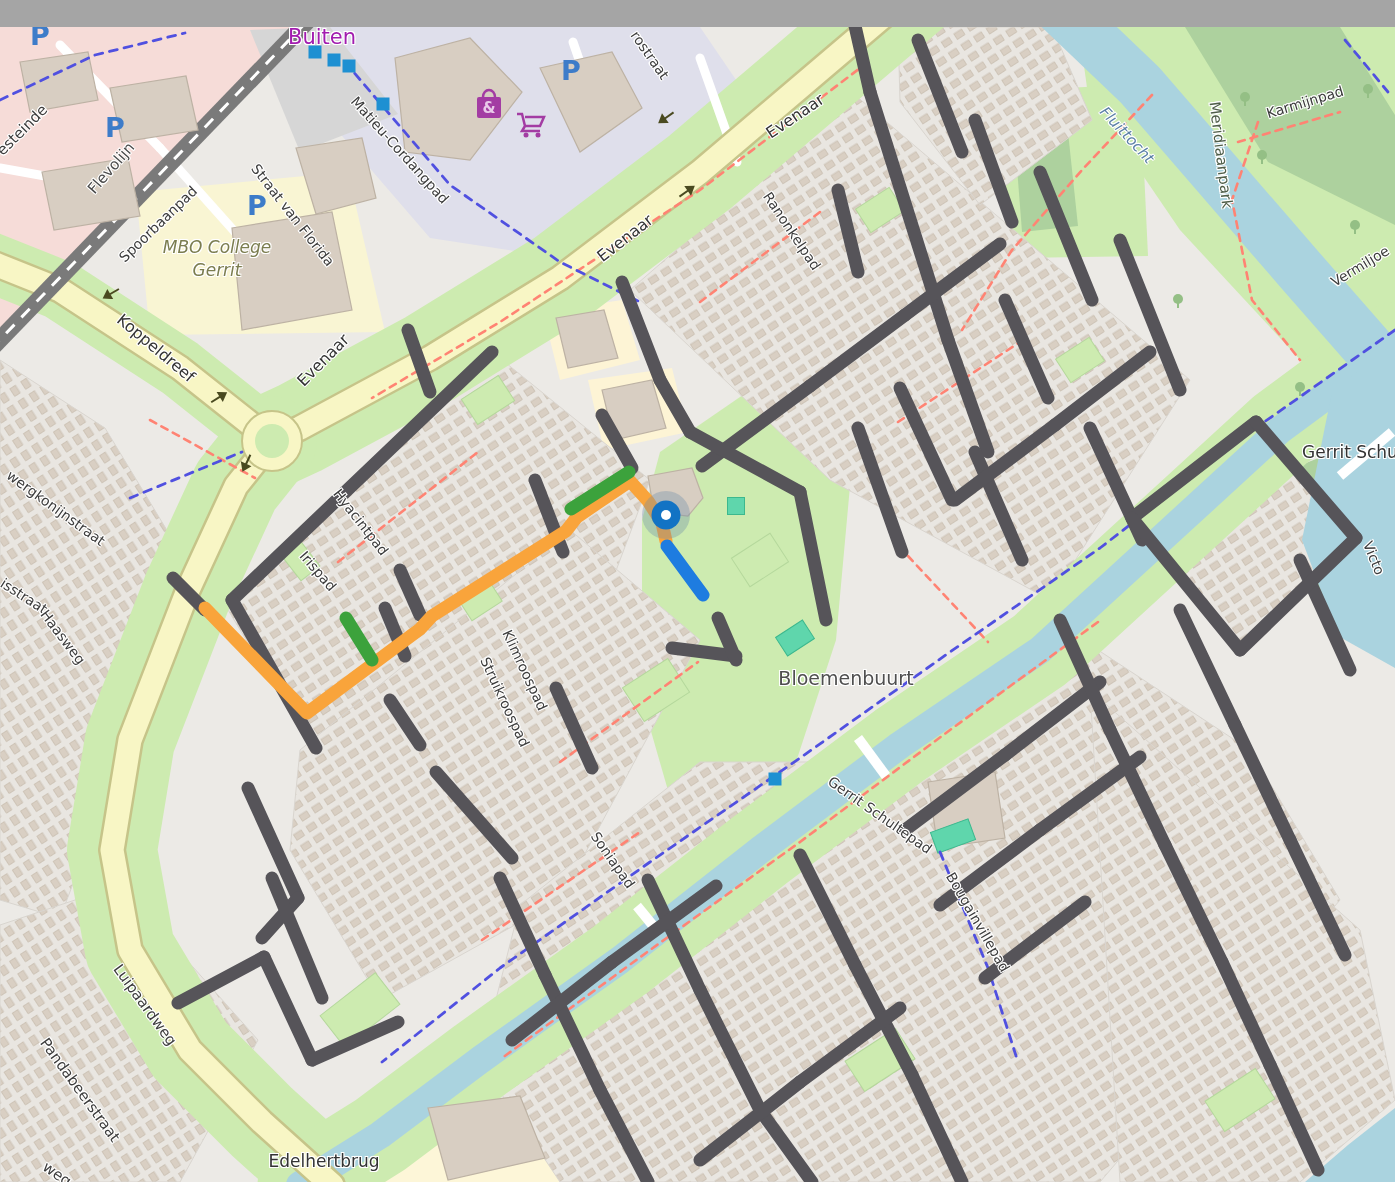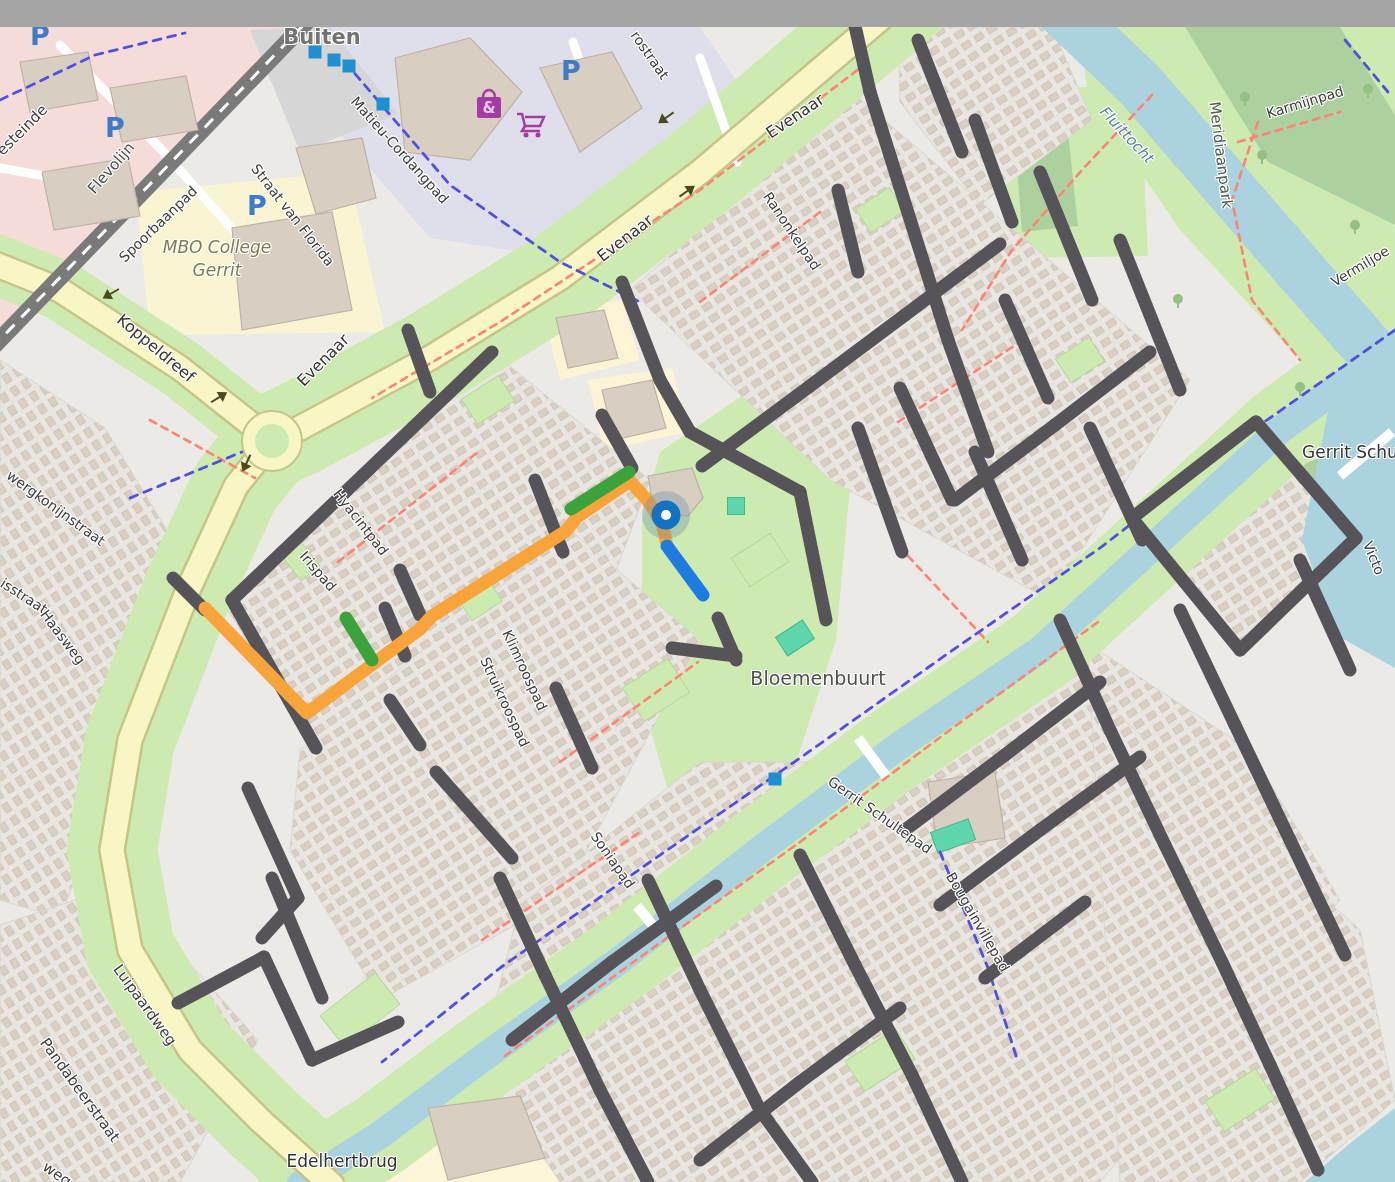--- a/index.html
+++ b/index.html
@@ -249,21 +249,21 @@
         <path d="M-8,0 L3,0 M3,-4 L9,0 L3,4 Z" fill="#4a4a20" stroke="#4a4a20" stroke-width="2" transform="translate(247,462) rotate(115)"></path>
         <rect x="477" y="97" width="24" height="21" rx="2" fill="#a33ca3"></rect>
         <path d="M483,97 a6,7 0 0 1 12,0" fill="none" stroke="#a33ca3" stroke-width="2.5"></path>
         <text x="489" y="113" text-anchor="middle" font-size="15" font-weight="bold" fill="#e9c9e9">&amp;</text>
         <path d="M517,114 h5 l3,12 h15 l4,-9 h-19 M525,126 l-3,5 h18" fill="none" stroke="#a33ca3" stroke-width="2.5"></path>
         <circle cx="526" cy="135" r="2.5" fill="#a33ca3"></circle>
         <circle cx="538" cy="135" r="2.5" fill="#a33ca3"></circle>
       </g>
     </svg>
   <div id="labels">
-      <div class="maplabel" style="left: 322px; top: 37px; font-size: 21px; color: #737373; transform: translate(-50%, -50%) rotate(0deg); font-weight: bold;">Buiten</div>
+      <div class="maplabel" style="left: 322px; top: 37px; font-size: 21px; color: #a21caf; transform: translate(-50%, -50%) rotate(0deg); font-weight: normal;">Buiten</div>
       <div class="maplabel" style="left: 22px; top: 130px; font-size: 15px; color: rgb(60, 60, 60); transform: translate(-50%, -50%) rotate(-45deg);">esteinde</div>
       <div class="maplabel" style="left: 111px; top: 168px; font-size: 15px; color: rgb(74, 74, 74); transform: translate(-50%, -50%) rotate(-49deg);">Flevolijn</div>
       <div class="maplabel" style="left: 158px; top: 224px; font-size: 14px; color: rgb(60, 60, 60); transform: translate(-50%, -50%) rotate(-44deg);">Spoorbaanpad</div>
       <div class="maplabel" style="left: 400px; top: 150px; font-size: 14px; color: rgb(60, 60, 60); transform: translate(-50%, -50%) rotate(48deg);">Matieu-Cordangpad</div>
       <div class="maplabel" style="left: 293px; top: 215px; font-size: 14px; color: rgb(60, 60, 60); transform: translate(-50%, -50%) rotate(52deg);">Straat van Florida</div>
       <div class="maplabel" style="left: 217px; top: 247px; font-size: 17px; color: rgb(123, 125, 79); transform: translate(-50%, -50%) rotate(0deg); font-style: italic;">MBO College</div>
       <div class="maplabel" style="left: 217px; top: 270px; font-size: 17px; color: rgb(123, 125, 79); transform: translate(-50%, -50%) rotate(0deg); font-style: italic;">Gerrit</div>
       <div class="maplabel" style="left: 156px; top: 348px; font-size: 16px; color: rgb(51, 51, 51); transform: translate(-50%, -50%) rotate(40deg);">Koppeldreef</div>
       <div class="maplabel" style="left: 323px; top: 360px; font-size: 16px; color: rgb(51, 51, 51); transform: translate(-50%, -50%) rotate(-45deg);">Evenaar</div>
       <div class="maplabel" style="left: 625px; top: 238px; font-size: 16px; color: rgb(51, 51, 51); transform: translate(-50%, -50%) rotate(-38deg);">Evenaar</div>
@@ -273,30 +273,30 @@
       <div class="maplabel" style="left: 1305px; top: 102px; font-size: 14px; color: rgb(60, 60, 60); transform: translate(-50%, -50%) rotate(-17deg);">Karmijnpad</div>
       <div class="maplabel" style="left: 1221px; top: 155px; font-size: 15px; color: rgb(79, 94, 73); transform: translate(-50%, -50%) rotate(83deg);">Meridiaanpark</div>
       <div class="maplabel" style="left: 1360px; top: 266px; font-size: 14px; color: rgb(60, 60, 60); transform: translate(-50%, -50%) rotate(-31deg);">Vermiljoe</div>
       <div class="maplabel" style="left: 1127px; top: 135px; font-size: 15px; color: rgb(90, 127, 166); transform: translate(-50%, -50%) rotate(47deg); font-style: italic;">Fluittocht</div>
       <div class="maplabel" style="left: 1350px; top: 452px; font-size: 17px; color: rgb(51, 51, 51); transform: translate(-50%, -50%) rotate(0deg);">Gerrit Schu</div>
       <div class="maplabel" style="left: 1374px; top: 558px; font-size: 14px; color: rgb(60, 60, 60); transform: translate(-50%, -50%) rotate(68deg);">Victo</div>
       <div class="maplabel" style="left: 361px; top: 522px; font-size: 14px; color: rgb(60, 60, 60); transform: translate(-50%, -50%) rotate(52deg);">Hyacintpad</div>
       <div class="maplabel" style="left: 318px; top: 571px; font-size: 14px; color: rgb(60, 60, 60); transform: translate(-50%, -50%) rotate(49deg);">Irispad</div>
       <div class="maplabel" style="left: 525px; top: 670px; font-size: 14px; color: rgb(60, 60, 60); transform: translate(-50%, -50%) rotate(65deg);">Klimroospad</div>
       <div class="maplabel" style="left: 505px; top: 702px; font-size: 14px; color: rgb(60, 60, 60); transform: translate(-50%, -50%) rotate(65deg);">Struikroospad</div>
-      <div class="maplabel" style="left: 818px; top: 678px; font-size: 19px; color: rgb(79, 79, 79); transform: translate(-50%, -50%) rotate(0deg);">Bloemenbuurt</div>
+      <div class="maplabel" style="left: 846px; top: 678px; font-size: 19px; color: rgb(79, 79, 79); transform: translate(-50%, -50%) rotate(0deg);">Bloemenbuurt</div>
       <div class="maplabel" style="left: 613px; top: 860px; font-size: 14px; color: rgb(60, 60, 60); transform: translate(-50%, -50%) rotate(55deg);">Soniapad</div>
       <div class="maplabel" style="left: 880px; top: 815px; font-size: 14px; color: rgb(60, 60, 60); transform: translate(-50%, -50%) rotate(35deg);">Gerrit Schultepad</div>
       <div class="maplabel" style="left: 978px; top: 922px; font-size: 14px; color: rgb(60, 60, 60); transform: translate(-50%, -50%) rotate(60deg);">Bougainvillepad</div>
       <div class="maplabel" style="left: 56px; top: 508px; font-size: 14px; color: rgb(60, 60, 60); transform: translate(-50%, -50%) rotate(36deg);">wergkonijnstraat</div>
       <div class="maplabel" style="left: 24px; top: 596px; font-size: 14px; color: rgb(60, 60, 60); transform: translate(-50%, -50%) rotate(33deg);">isstraat</div>
       <div class="maplabel" style="left: 63px; top: 637px; font-size: 14px; color: rgb(60, 60, 60); transform: translate(-50%, -50%) rotate(53deg);">Haasweg</div>
       <div class="maplabel" style="left: 145px; top: 1005px; font-size: 15px; color: rgb(60, 60, 60); transform: translate(-50%, -50%) rotate(54deg);">Luipaardweg</div>
       <div class="maplabel" style="left: 80px; top: 1090px; font-size: 15px; color: rgb(60, 60, 60); transform: translate(-50%, -50%) rotate(54deg);">Pandabeerstraat</div>
-      <div class="maplabel" style="left: 342px; top: 1161px; font-size: 17px; color: rgb(51, 51, 51); transform: translate(-50%, -50%) rotate(0deg);">Edelhertbrug</div>
+      <div class="maplabel" style="left: 324px; top: 1161px; font-size: 17px; color: rgb(51, 51, 51); transform: translate(-50%, -50%) rotate(0deg);">Edelhertbrug</div>
       <div class="maplabel" style="left: 57px; top: 1174px; font-size: 15px; color: rgb(60, 60, 60); transform: translate(-50%, -50%) rotate(35deg);">weg</div>
       <div class="picon" style="left: 40px; top: 35px; font-size: 27px; color: rgb(61, 124, 201);">P</div>
       <div class="picon" style="left: 115px; top: 127px; font-size: 27px; color: rgb(61, 124, 201);">P</div>
       <div class="picon" style="left: 571px; top: 70px; font-size: 27px; color: rgb(61, 124, 201);">P</div>
       <div class="picon" style="left: 257px; top: 205px; font-size: 27px; color: rgb(61, 124, 201);">P</div>
       <div class="bluesq" style="left: 315px; top: 52px; width: 13px; height: 13px;"></div>
       <div class="bluesq" style="left: 334px; top: 60px; width: 13px; height: 13px;"></div>
       <div class="bluesq" style="left: 349px; top: 66px; width: 13px; height: 13px;"></div>
       <div class="bluesq" style="left: 383px; top: 104px; width: 13px; height: 13px;"></div>
       <div class="bluesq" style="left: 775px; top: 779px; width: 13px; height: 13px;"></div>

